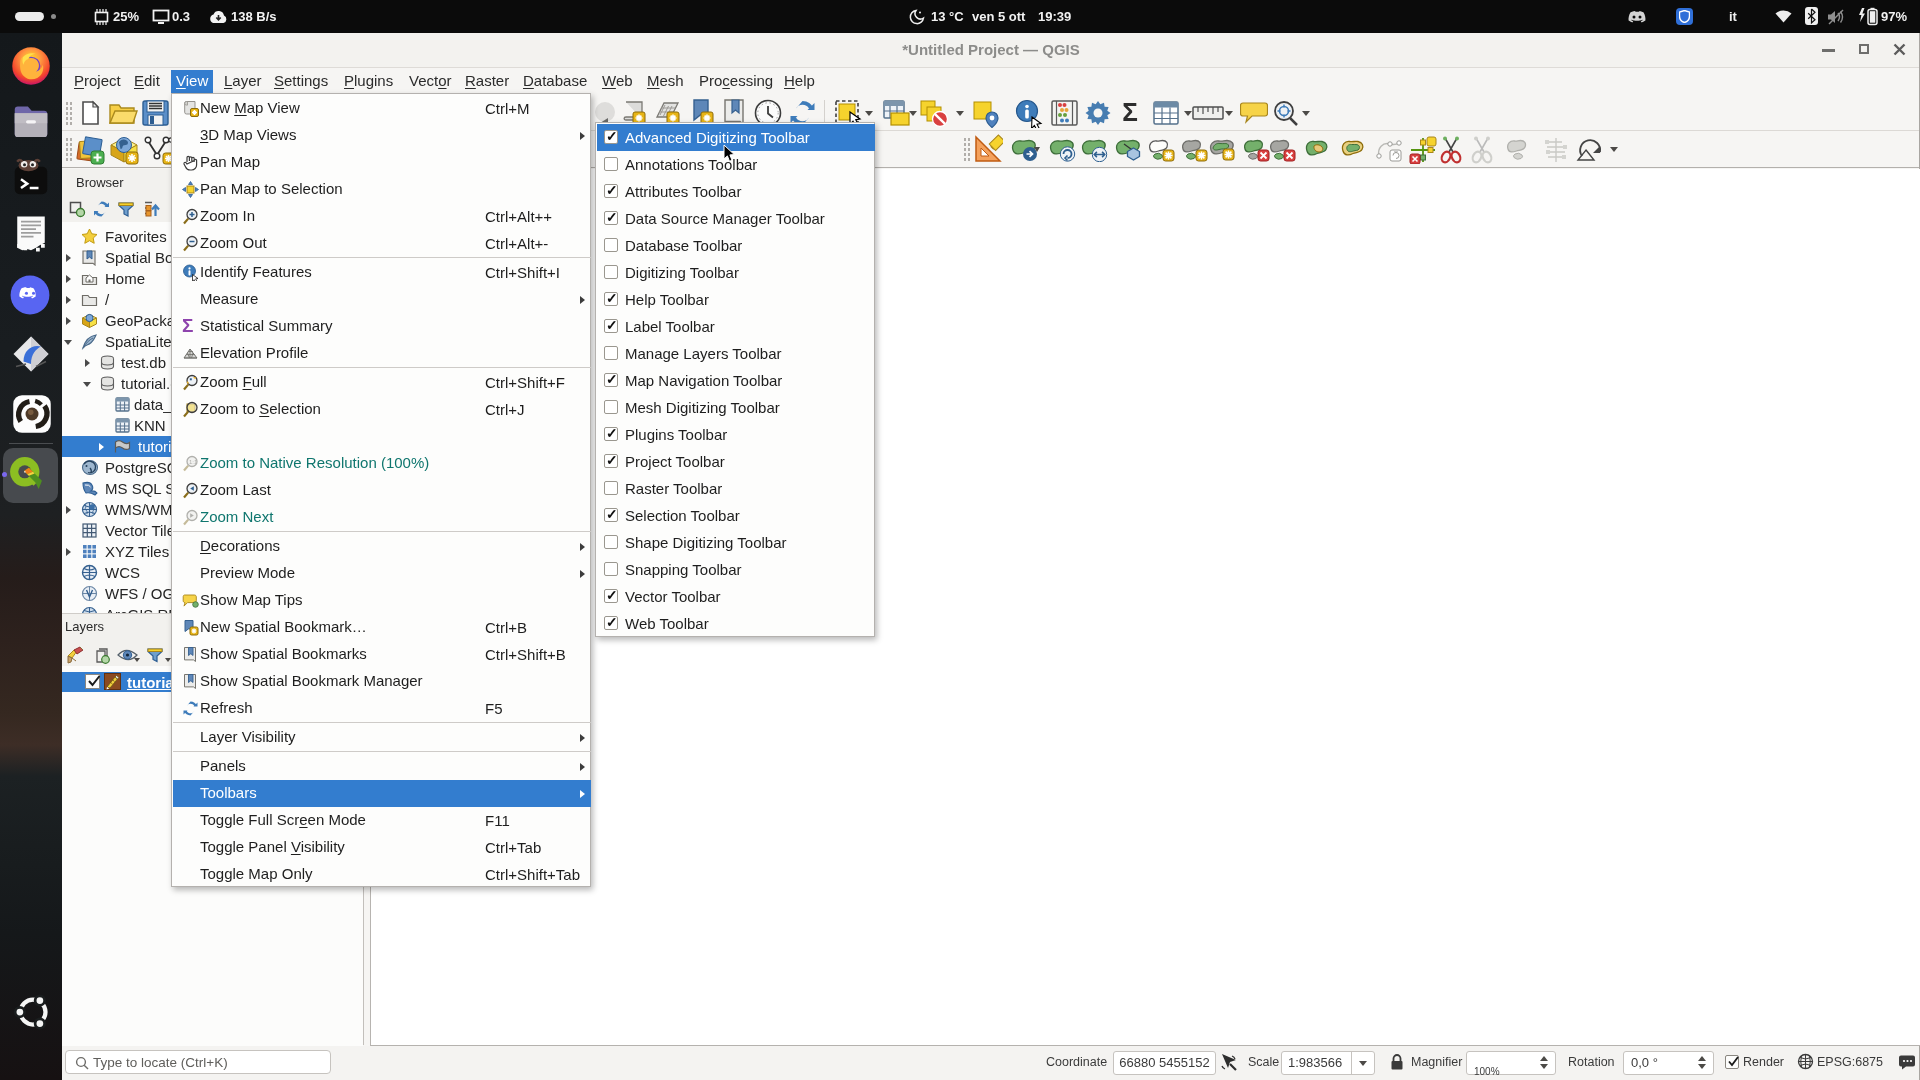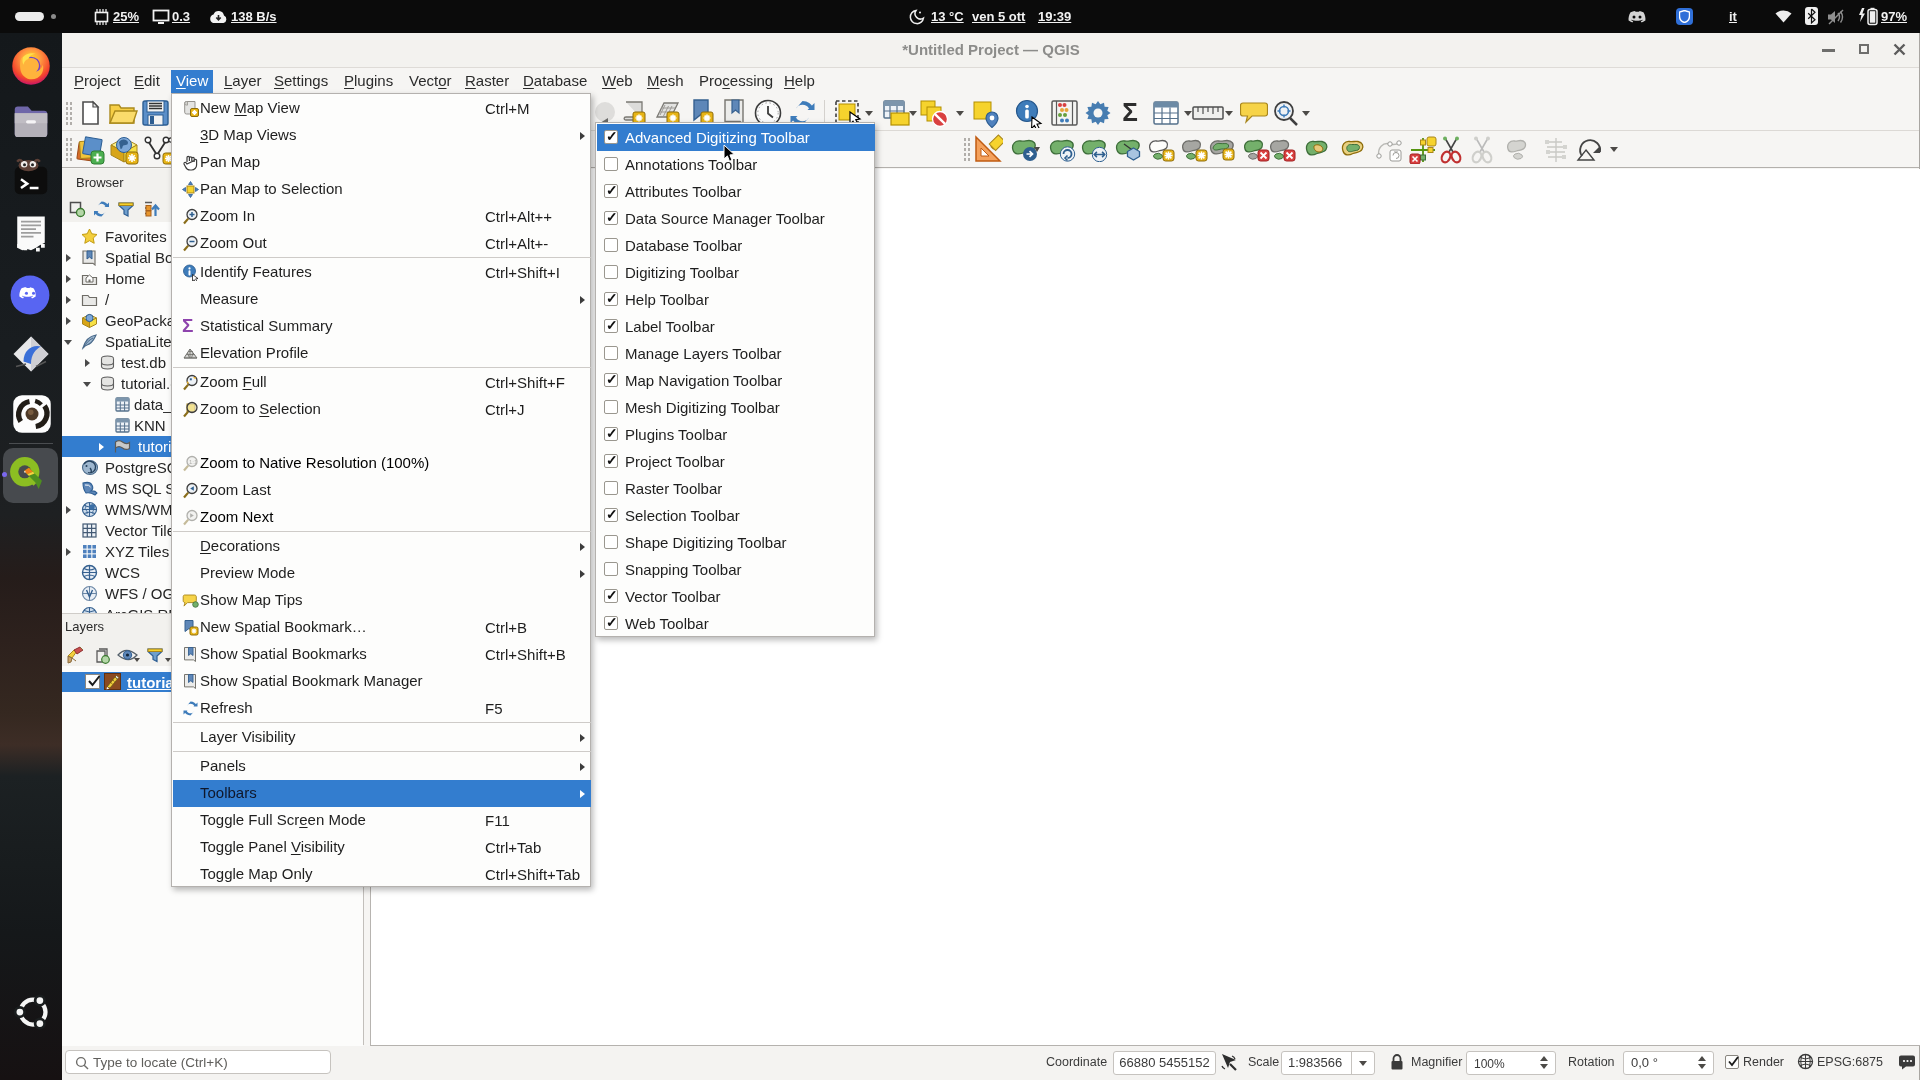--- a/index.html
+++ b/index.html
@@ -1,20 +1,20 @@
 <!DOCTYPE html>
 <html><head>
 <meta charset="utf-8">
 <style>
   * { margin:0; padding:0; box-sizing:border-box; }
   html,body { width:1920px; height:1080px; overflow:hidden; background:#000; font-family:"Liberation Sans", sans-serif; }
   .abs { position:absolute; }
   
   #topbar { position:absolute; left:0; top:0; width:1920px; height:33px; background:#0b0b0b; color:#f2f2f2; font-size:13px; font-weight:700; }
-  #topbar .t { position:absolute; top:8px; height:17px; line-height:17px;text-decoration:underline; }
+  #topbar .t { position:absolute; top:8px; height:17px; line-height:17px; }
   
   #dock { position:absolute; left:0; top:33px; width:62px; height:1047px;
     background:linear-gradient(180deg,#14181b 0%,#191d20 30%,#1e2022 46%,#251c1a 52%,#2d211d 58%,#352820 65%,#3d2d26 68%,#1c2123 71%,#15181a 86%,#161112 100%); }
   .dicon { position:absolute; left:11px; width:40px; height:40px; }
   
   #win { position:absolute; left:62px; top:33px; width:1858px; height:1047px; background:#f6f5f3; border-right:1px solid #a9a6a2; }
   #titlebar { position:absolute; left:0; top:0; width:100%; height:35px; background:#f3f2ef; border-bottom:1px solid #dedbd7; }
   #title { position:absolute; top:8px; left:0; width:1858px; text-align:center; font-size:15px; font-weight:700; color:#8c8c8a; }
   #menubar { position:absolute; left:0; top:35px; width:100%; height:27px; background:#f6f5f3; font-size:15px; color:#2b2b2b; }
   .mi { position:absolute; top:0; height:27px; line-height:26px; padding:0 9px; }
@@ -37,23 +37,23 @@
   .arrd { position:absolute; top:9px; width:0; height:0; border-left:4px solid transparent; border-right:4px solid transparent; border-top:5px solid #4a4a4a; }
   
   #statusbar { position:absolute; left:0; top:1013px; width:100%; height:34px; background:#f4f3f1; font-size:12.5px; color:#3b3b3b; }
   .sbox { position:absolute; top:5px; height:24px; background:#fff; border:1px solid #c6c3bf; border-radius:3px; }
   .slbl { position:absolute; top:9px; }
   
   #viewmenu { position:absolute; left:171px; top:93px; width:420px; height:794px; background:#fdfdfc; border:1px solid #b4b1ae; box-shadow:2px 3px 6px rgba(0,0,0,0.28); }
   .vrow { position:absolute; left:1px; width:418px; height:27px; font-size:15px; color:#1e1e1e; }
   .vrow .txt { position:absolute; left:27px; top:0; line-height:26px; }
   .vrow .sc { position:absolute; left:312px; top:0; line-height:27px; }
-  .vrow.dis { color:#000000; }
+  .vrow.dis { color:#0f766e; }
   .vrow.hl { background:#337dcf; }
-  .vrow.hl .txt { color:#0f172a; }
+  .vrow.hl .txt { color:#ffffff; }
   .msep { position:absolute; left:1px; width:418px; height:1px; background:#cecbc8; }
   .subarr { position:absolute; left:407px; top:9.5px; width:0; height:0; border-top:4px solid transparent; border-bottom:4px solid transparent; border-left:5px solid #3c3c3c; }
   .vrow.hl .subarr { border-left-color:#fff; }
   .micon { position:absolute; left:9px; top:5px; width:17px; height:17px; }
   #submenu { position:absolute; left:595px; top:122px; width:280px; height:515px; background:#fdfdfc; border:1px solid #b4b1ae; box-shadow:2px 3px 6px rgba(0,0,0,0.28); }
   .srow { position:absolute; left:1px; width:278px; height:27px; font-size:15px; color:#1e1e1e; }
   .srow .txt { position:absolute; left:28px; top:4.5px; }
   .srow.hl { background:#337dcf; }
   .srow.hl .txt { color:#fff; }
   .cb { position:absolute; left:7px; top:6px; width:14px; height:14px; background:#fff; border:1px solid #9a978f; border-radius:2px; }
@@ -786,21 +786,21 @@
     <div class="sbox" style="left:1219px;width:94px;"></div>
     <div class="abs" style="left:1226px;top:9px;font-size:13px;">1:983566</div>
     <div class="abs" style="left:1289px;top:5px;width:24px;height:24px;border-left:1px solid #c6c3bf;"></div>
     <div class="dd" style="left:1297px;top:15px;border-left-width:4px;border-right-width:4px;border-top-width:5px;"></div>
     <svg class="abs" style="left:1328px;top:7px" width="14" height="18" viewBox="0 0 14 18">
         <rect x="1.5" y="8" width="11" height="8.5" rx="1" fill="#3a3a3a"></rect>
         <path d="M3.5 8 V5.5 a3.5 3.5 0 0 1 7 0 V8" fill="none" stroke="#3a3a3a" stroke-width="1.8"></path>
       </svg>
     <div class="slbl" style="left:1349px">Magnifier</div>
     <div class="sbox" style="left:1404px;width:90px;"></div>
-    <div class="abs" style="left:1412px;top:11px;font-size:12px;">100%</div>
+    <div class="abs" style="left:1412px;top:20px;font-size:10px;">100%</div>
     <div class="abs" style="left:1478px;top:10px;width:0;height:0;border-left:4px solid transparent;border-right:4px solid transparent;border-bottom:5px solid #4c4a47;"></div>
     <div class="dd" style="left:1478px;top:18px;border-left-width:4px;border-right-width:4px;"></div>
     <div class="slbl" style="left:1506px">Rotation</div>
     <div class="sbox" style="left:1561px;width:91px;"></div>
     <div class="abs" style="left:1569px;top:9px;font-size:13px;">0,0 °</div>
     <div class="abs" style="left:1636px;top:10px;width:0;height:0;border-left:4px solid transparent;border-right:4px solid transparent;border-bottom:5px solid #4c4a47;"></div>
     <div class="dd" style="left:1636px;top:18px;border-left-width:4px;border-right-width:4px;"></div>
     <div class="abs" style="left:1663px;top:9px;width:14px;height:14px;background:#fdfdfc;border:1px solid #8a8781;border-radius:2px;"></div>
     <svg class="abs" style="left:1664px;top:8px" width="15" height="15" viewBox="0 0 15 15">
         <path d="M3 7.5 l3 3.5 L12 3" fill="none" stroke="#1a1a1a" stroke-width="1.8"></path>

